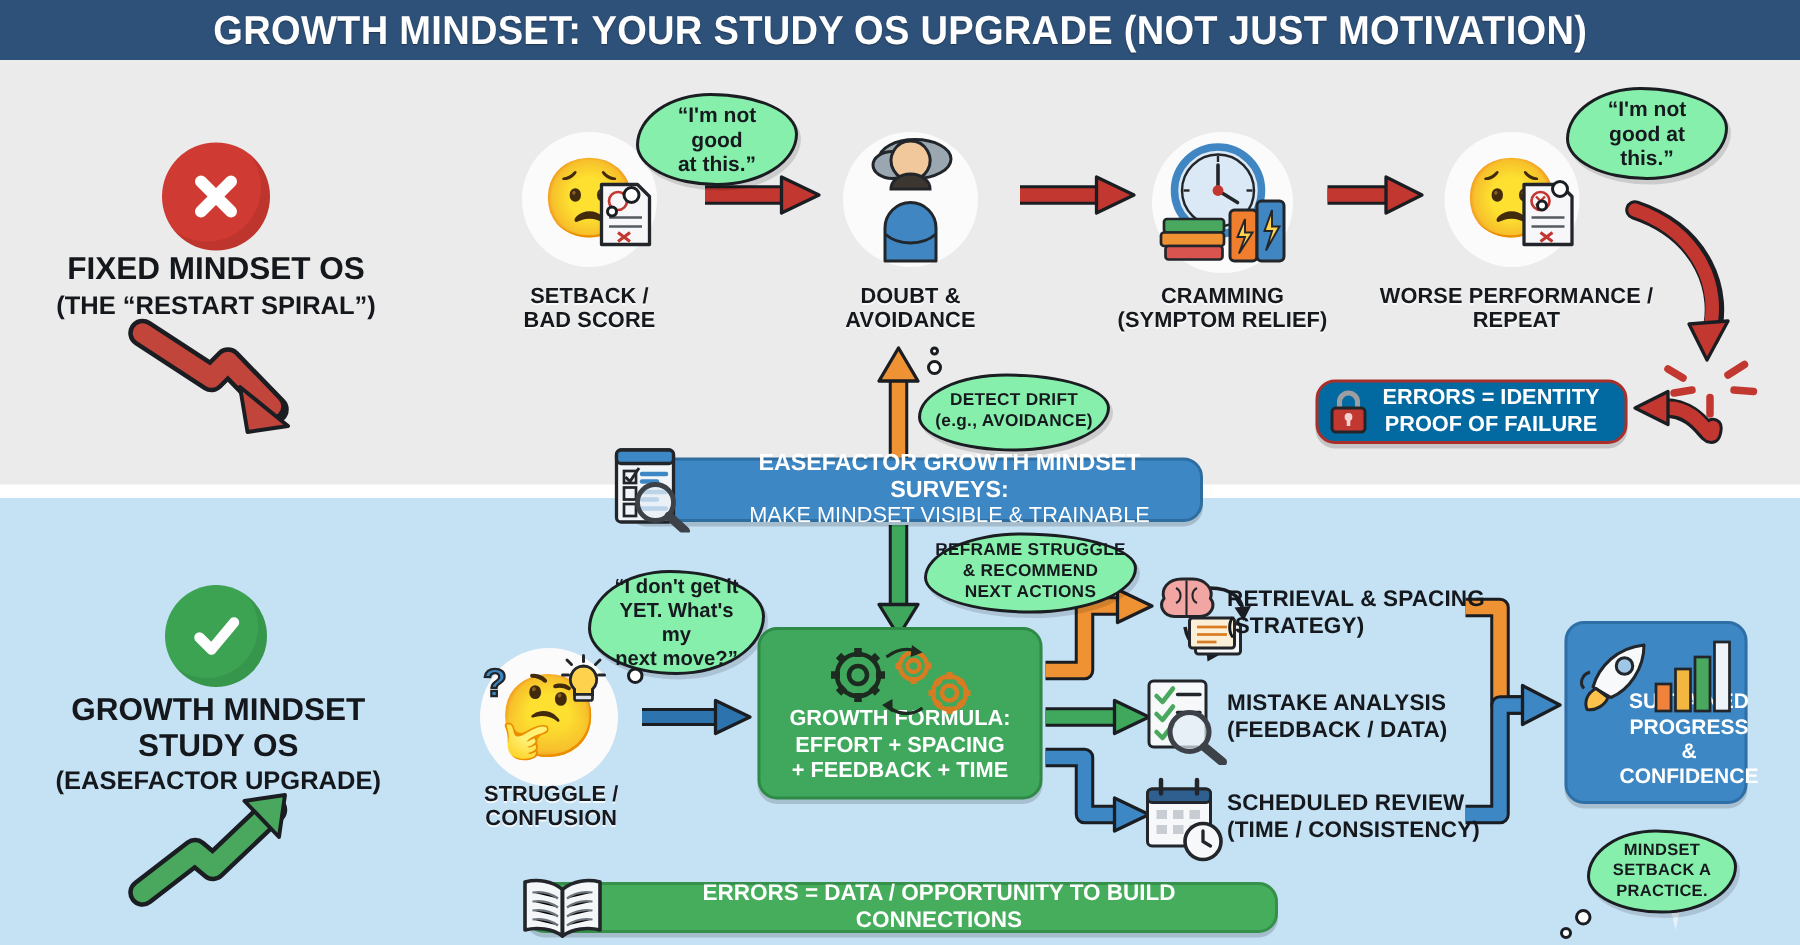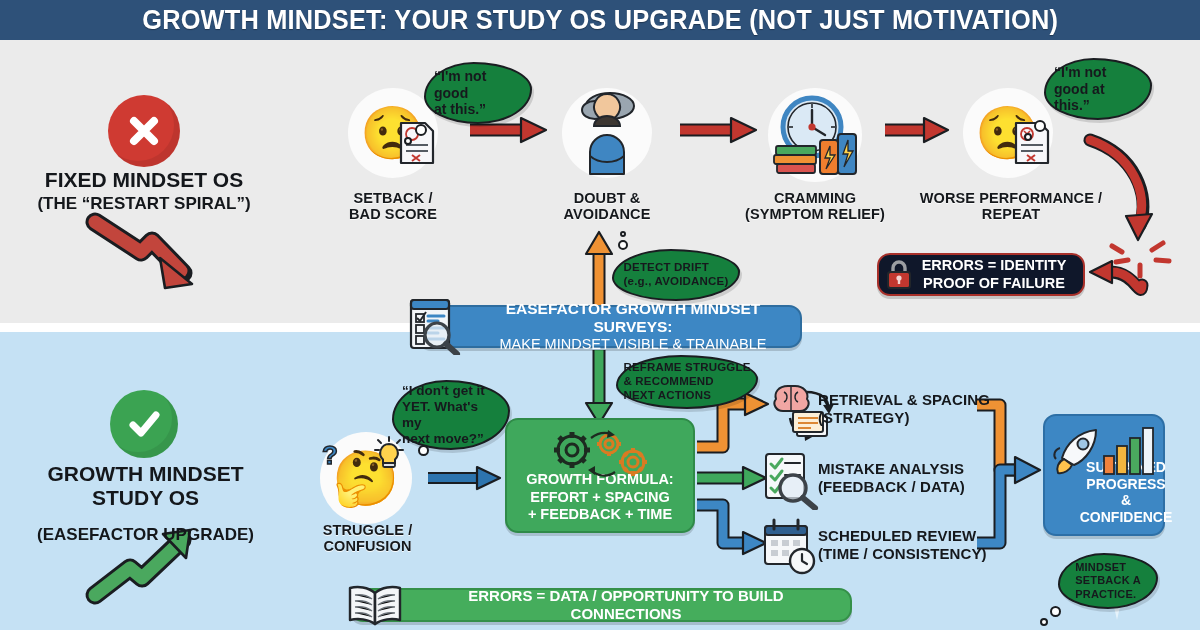--- a/index.html
+++ b/index.html
@@ -54,38 +54,38 @@
   }
   .os-badge.red { background: #cf3a32; }
   .os-badge.green { background: #3ba352; }
   .os-title {
     position: absolute; text-align: center; font-weight: bold;
     color: #14171b; line-height: 1.15;
   }
 
   
   .cloud {
-    position: absolute; background: #15803d; border: 2.5px solid #1a1d21;
+    position: absolute; background: #86efac; border: 2.5px solid #1a1d21;
     border-radius: 46% 54% 50% 50% / 56% 44% 56% 44%;
     display: flex; align-items: center; justify-content: center;
-    color: #16191d; box-shadow: 2px 3px 0 rgba(0,0,0,.13);
+    text-align: center; color: #16191d; box-shadow: 2px 3px 0 rgba(0,0,0,.13);
   }
   .cloud-quote { font-size: 14px; font-weight: bold; line-height: 1.18; padding: 0 8px; }
   .cloud-caps { font-size: 11.5px; font-weight: bold; line-height: 1.2; padding: 0 3px; letter-spacing: .2px; }
   .bubble-dot {
     position: absolute; background: #fff; border: 2.2px solid #1a1d21;
     border-radius: 50%;
   }
 
   
   .banner {
     position: absolute; border-radius: 13px; display: flex; align-items: center;
     color: #fff; font-weight: bold; box-shadow: 0 3px 0 rgba(0,0,0,.16);
   }
-  .banner-red { background: #0f172a; border: 2.5px solid #a8302a; }
+  .banner-red { background: #0369a1; border: 2.5px solid #a8302a; }
   .banner-blue { background: #3d87c4; border: 2.5px solid #2e6d9f; }
   .banner-green { background: #45ad5c; border: 2.5px solid #359049; }
   .banner-text { line-height: 1.18; text-align: center; flex: 1; }
 
   
   .formula-box {
     position: absolute; left: 505px; top: 418px; width: 190px; height: 115px;
     background: #3fa85c; border: 2.5px solid #2f8a48; border-radius: 13px;
     box-shadow: 0 3px 0 rgba(0,0,0,.15);
     display: flex; flex-direction: column; align-items: center; justify-content: flex-end;
@@ -391,21 +391,21 @@
   </div>
 
   <div class="os-badge green" style="left:110px; top:390px; width:68px; height:68px;">
     <svg width="38" height="38" viewBox="0 0 38 38">
       <path d="M8,20 L16,28 L31,10" fill="none" stroke="#fff" stroke-width="7" stroke-linecap="round" stroke-linejoin="round"></path>
     </svg>
   </div>
   <div class="os-title" style="left:8px; top:462px; width:275px;">
     <div style="font-size:21px;">GROWTH MINDSET</div>
     <div style="font-size:21px;">STUDY OS</div>
-    <div style="font-size:17px; margin-top:15px;">(EASEFACTOR UPGRADE)</div>
+    <div style="font-size:17px; margin-top:1px;">(EASEFACTOR UPGRADE)</div>
   </div>
 
   <div class="circle-icon" style="left:320px; top:432px; width:92px; height:92px;">
     <span class="emoji" style="font-size:54px;">🤔</span>
     <span style="position:absolute; left:2px; top:8px; font-size:26px; font-weight:bold; color:#3d87c4; -webkit-text-stroke:1.5px #22262b;">?</span>
     <svg width="34" height="36" viewBox="0 0 34 36" style="position:absolute; left:52px; top:4px;">
       <path d="M17,8 a9,9 0 0,1 6,15.5 L23,27 L11,27 L11,23.5 A9,9 0 0,1 17,8 z" fill="#ffd24d" stroke="#22262b" stroke-width="2"></path>
       <rect x="11" y="27" width="12" height="4" rx="1.4" fill="#e0e3e7" stroke="#22262b" stroke-width="1.8"></rect>
       <g stroke="#22262b" stroke-width="2" stroke-linecap="round">
         <path d="M17,1 L17,5"></path>

